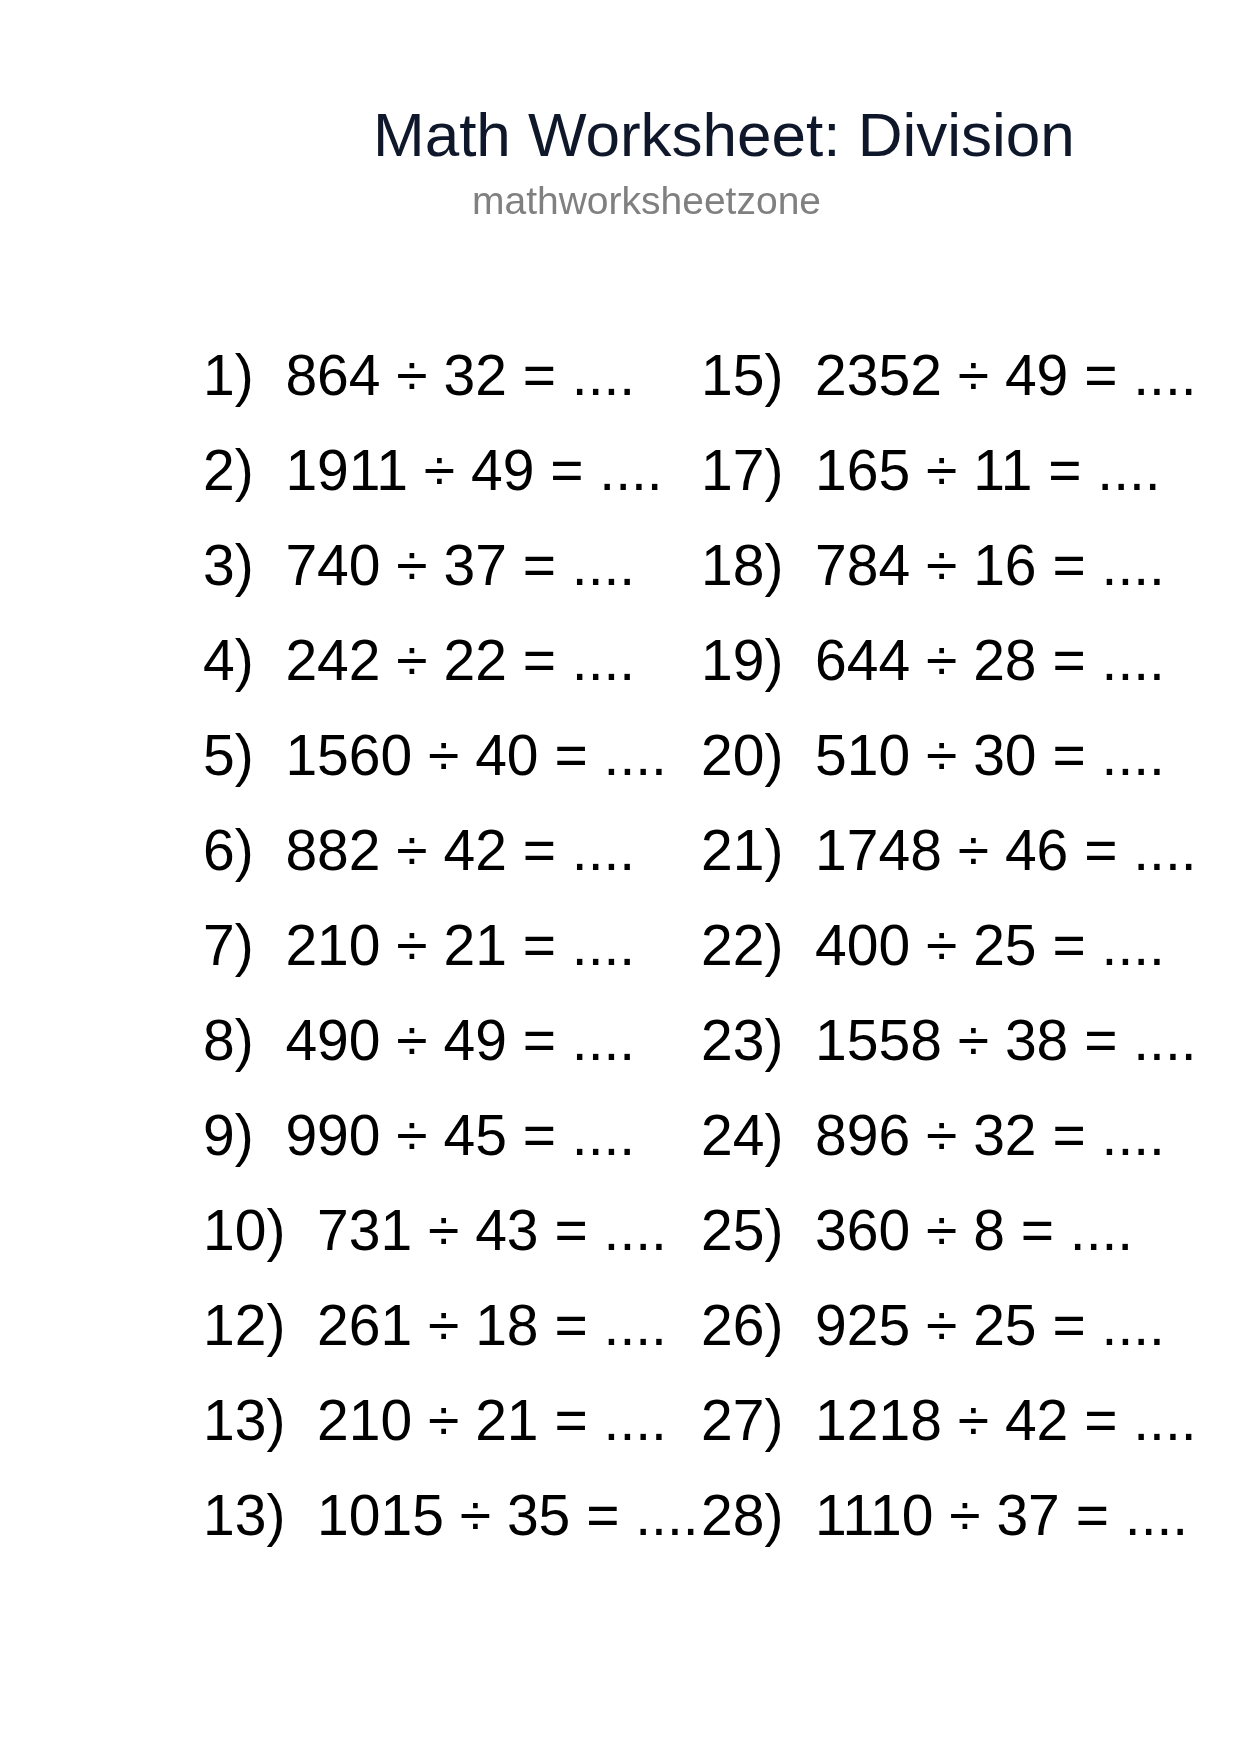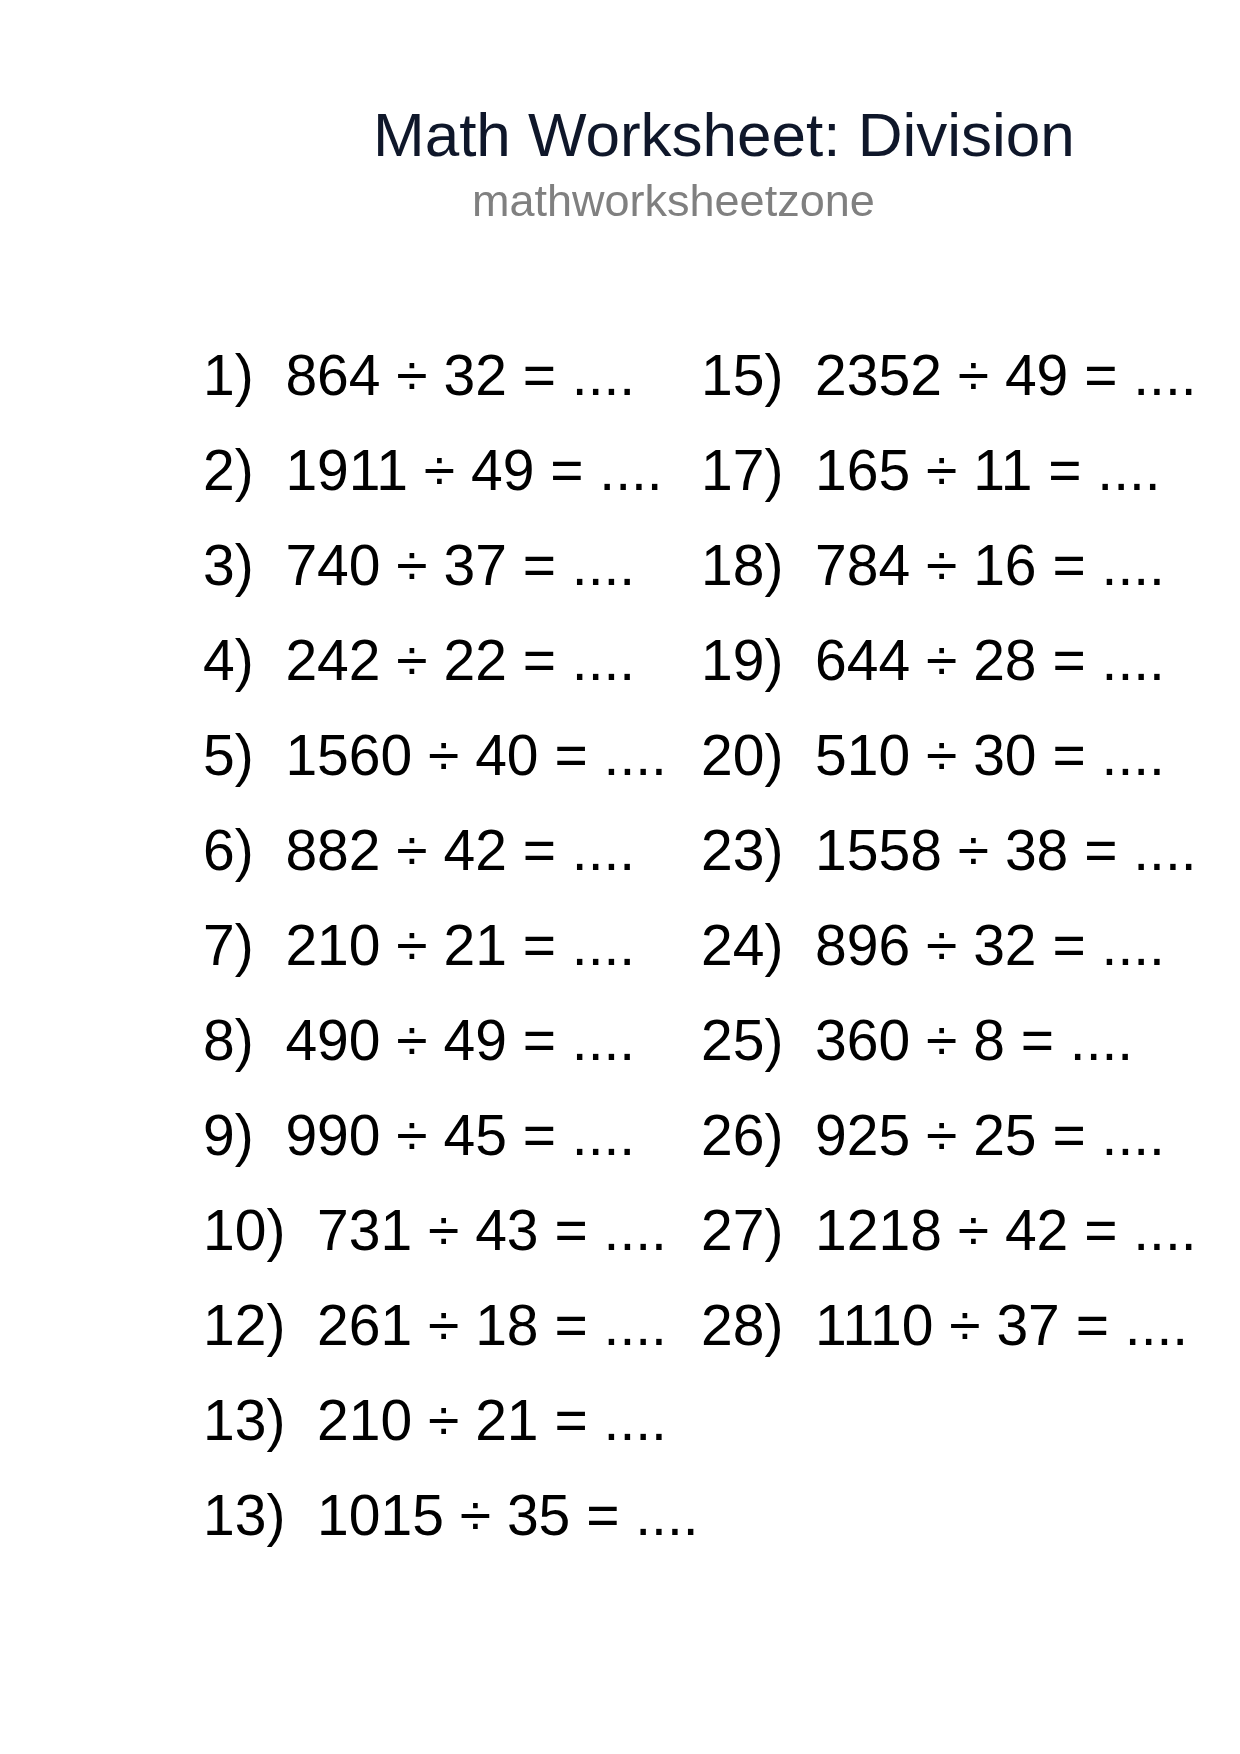--- a/index.html
+++ b/index.html
@@ -21,21 +21,21 @@
       top: 99px;
       font-size: 62px;
       line-height: 72px;
       white-space: nowrap;
       color: #0f172a;
     }
     .subtitle {
       position: absolute;
       left: 472px;
       top: 178px;
-      font-size: 45px;
+      font-size: 39px;
       line-height: 46px;
       white-space: nowrap;
       color: #808080;
     }
     .column {
       position: absolute;
       top: 350px;
     }
     .col-left { left: 203px; }
     .col-right { left: 701px; }
@@ -67,19 +67,21 @@
     <div class="problem"><span>12)</span>  <span>261</span> <span>÷</span> <span>18</span> <span>=</span> <span>....</span></div>
     <div class="problem"><span>13)</span>  <span>210</span> <span>÷</span> <span>21</span> <span>=</span> <span>....</span></div>
     <div class="problem"><span>13)</span>  <span>1015</span> <span>÷</span> <span>35</span> <span>=</span> <span>....</span></div>
   </div>
 <div class="column col-right">
     <div class="problem"><span>15)</span>  <span>2352</span> <span>÷</span> <span>49</span> <span>=</span> <span>....</span></div>
     <div class="problem"><span>17)</span>  <span>165</span> <span>÷</span> <span>11</span> <span>=</span> <span>....</span></div>
     <div class="problem"><span>18)</span>  <span>784</span> <span>÷</span> <span>16</span> <span>=</span> <span>....</span></div>
     <div class="problem"><span>19)</span>  <span>644</span> <span>÷</span> <span>28</span> <span>=</span> <span>....</span></div>
     <div class="problem"><span>20)</span>  <span>510</span> <span>÷</span> <span>30</span> <span>=</span> <span>....</span></div>
+    <div class="problem"><span>21)</span>  <span>1748</span> <span>÷</span> <span>46</span> <span>=</span> <span>....</span></div>
+    <div class="problem"><span>22)</span>  <span>400</span> <span>÷</span> <span>25</span> <span>=</span> <span>....</span></div>
     <div class="problem"><span>23)</span>  <span>1558</span> <span>÷</span> <span>38</span> <span>=</span> <span>....</span></div>
     <div class="problem"><span>24)</span>  <span>896</span> <span>÷</span> <span>32</span> <span>=</span> <span>....</span></div>
     <div class="problem"><span>25)</span>  <span>360</span> <span>÷</span> <span>8</span> <span>=</span> <span>....</span></div>
     <div class="problem"><span>26)</span>  <span>925</span> <span>÷</span> <span>25</span> <span>=</span> <span>....</span></div>
     <div class="problem"><span>27)</span>  <span>1218</span> <span>÷</span> <span>42</span> <span>=</span> <span>....</span></div>
     <div class="problem"><span>28)</span>  <span>1110</span> <span>÷</span> <span>37</span> <span>=</span> <span>....</span></div>
   </div>
 
 </body></html>

